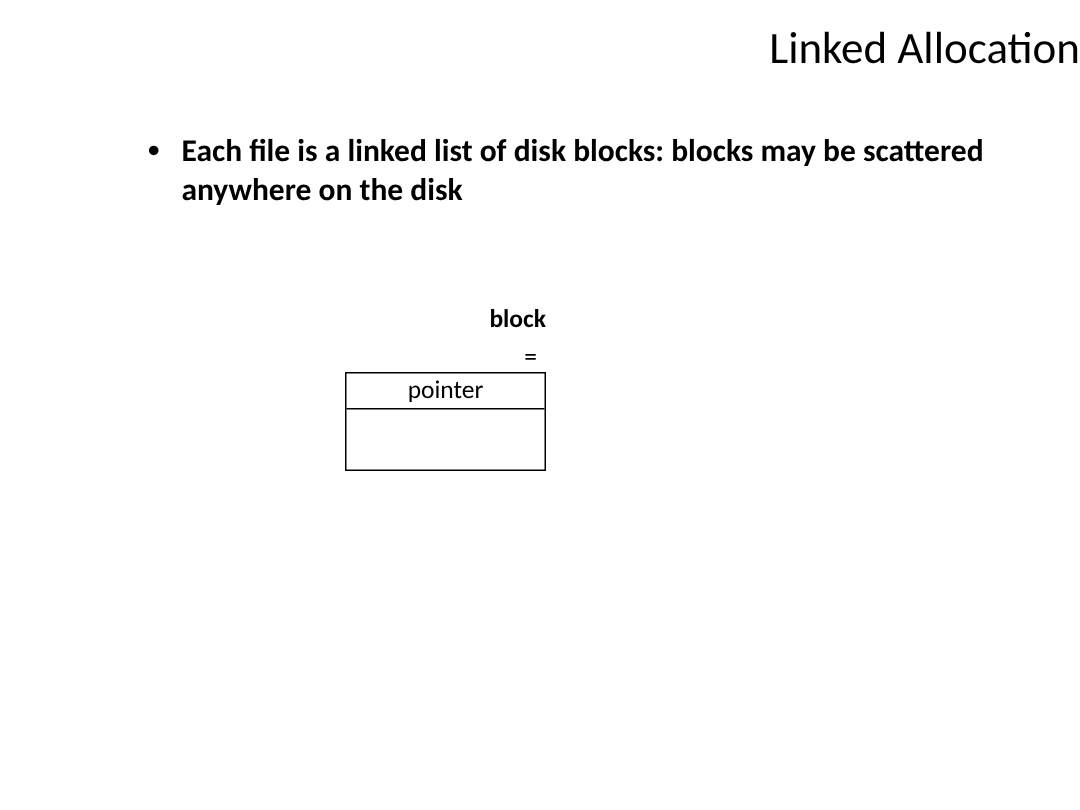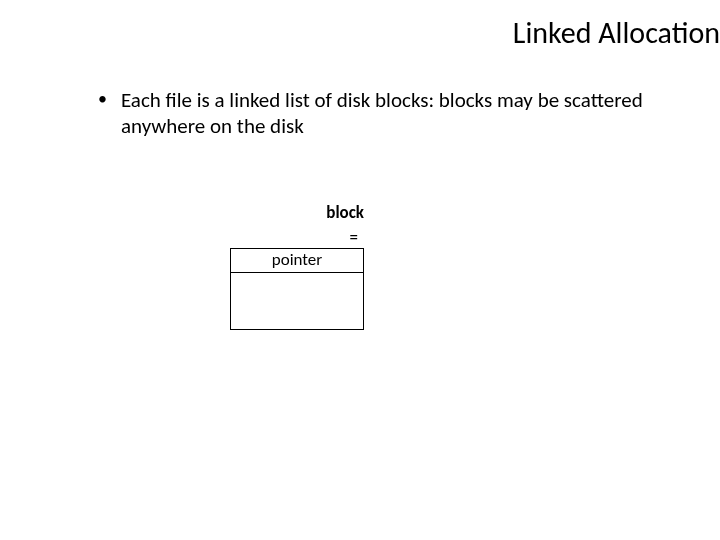--- a/index.html
+++ b/index.html
@@ -33,20 +33,21 @@
       font-size: 21px;
       line-height: 1.25;
     }
     .bullet {
       margin-right: 14px;
       font-size: 18px;
       line-height: 1.4;
     }
     .bullet-text {
       flex: 1;
+      font-weight: bold;
     }
     .diagram {
       position: absolute;
       left: 230px;
       top: 198px;
       display: flex;
       align-items: flex-end;
       flex-direction: column;
     }
     .block-label {
@@ -57,21 +58,21 @@
     .equals {
       font-size: 17px;
       font-weight: 400;
       margin-left: 24px;
       margin-right: 6px;
       padding-top: 4px;
     }
     .box-container {
       position: relative;
       width: 134px;
-      height: 82px;
+      height: 66px;
       border: 1.5px solid #000;
     }
     .box-top {
       height: 24px;
       border-bottom: 1.5px solid #000;
       text-align: center;
       font-size: 17px;
       font-weight: 400;
       line-height: 22px;
     }

